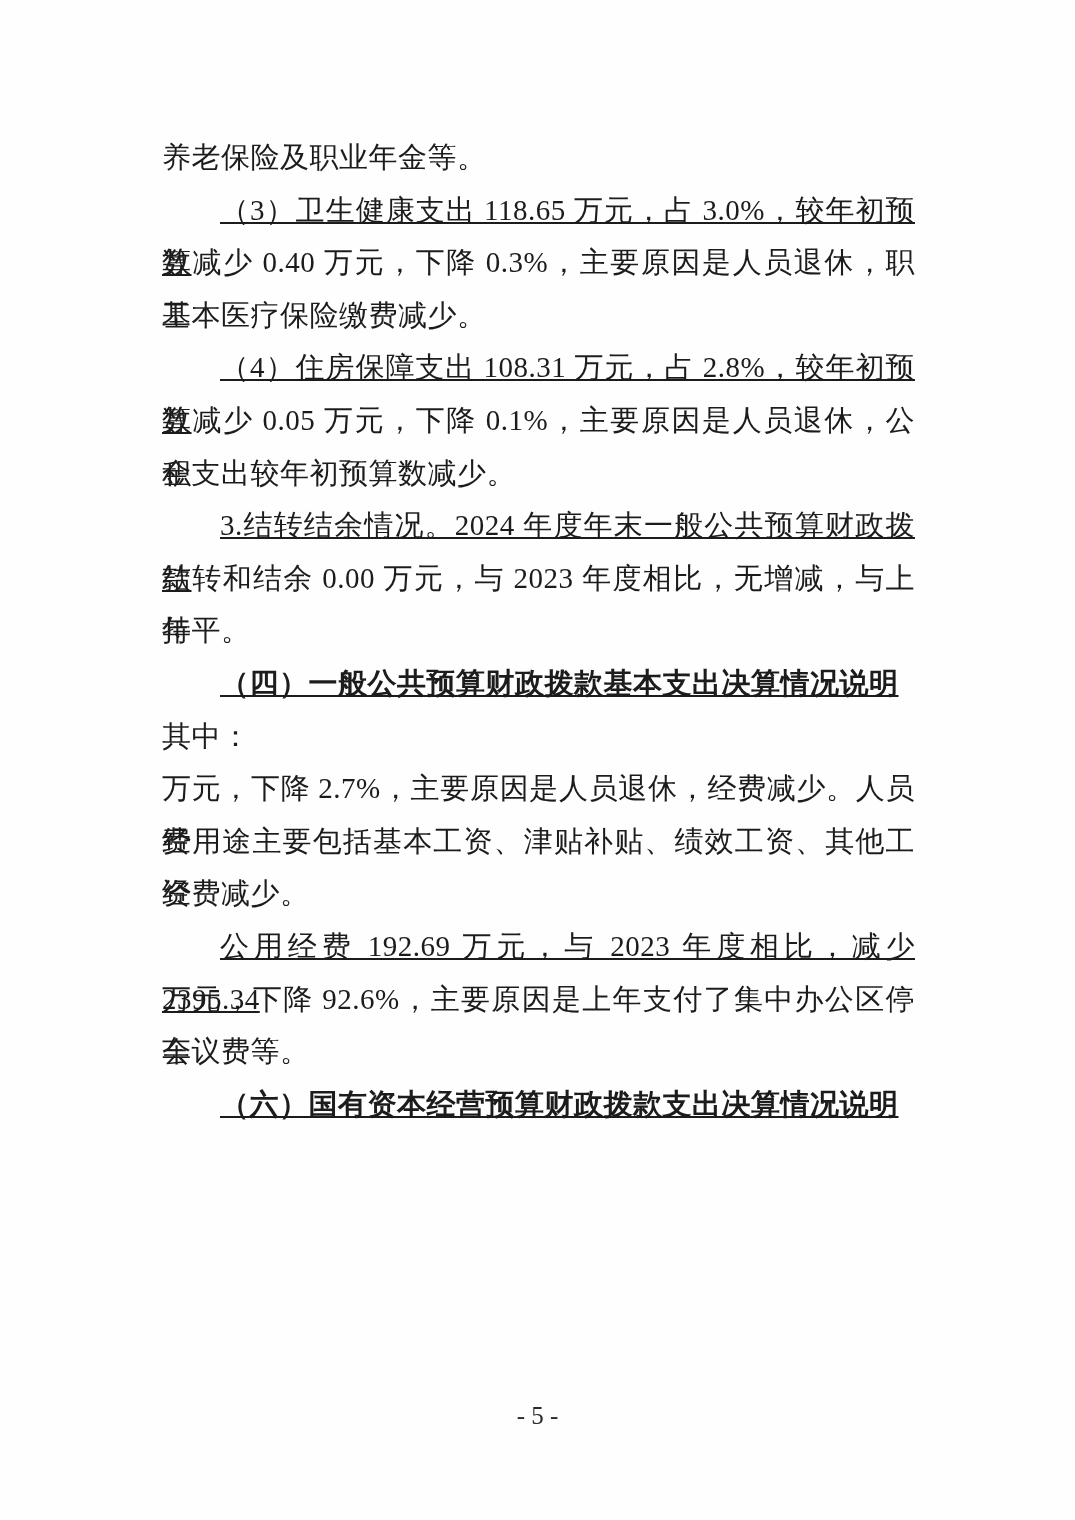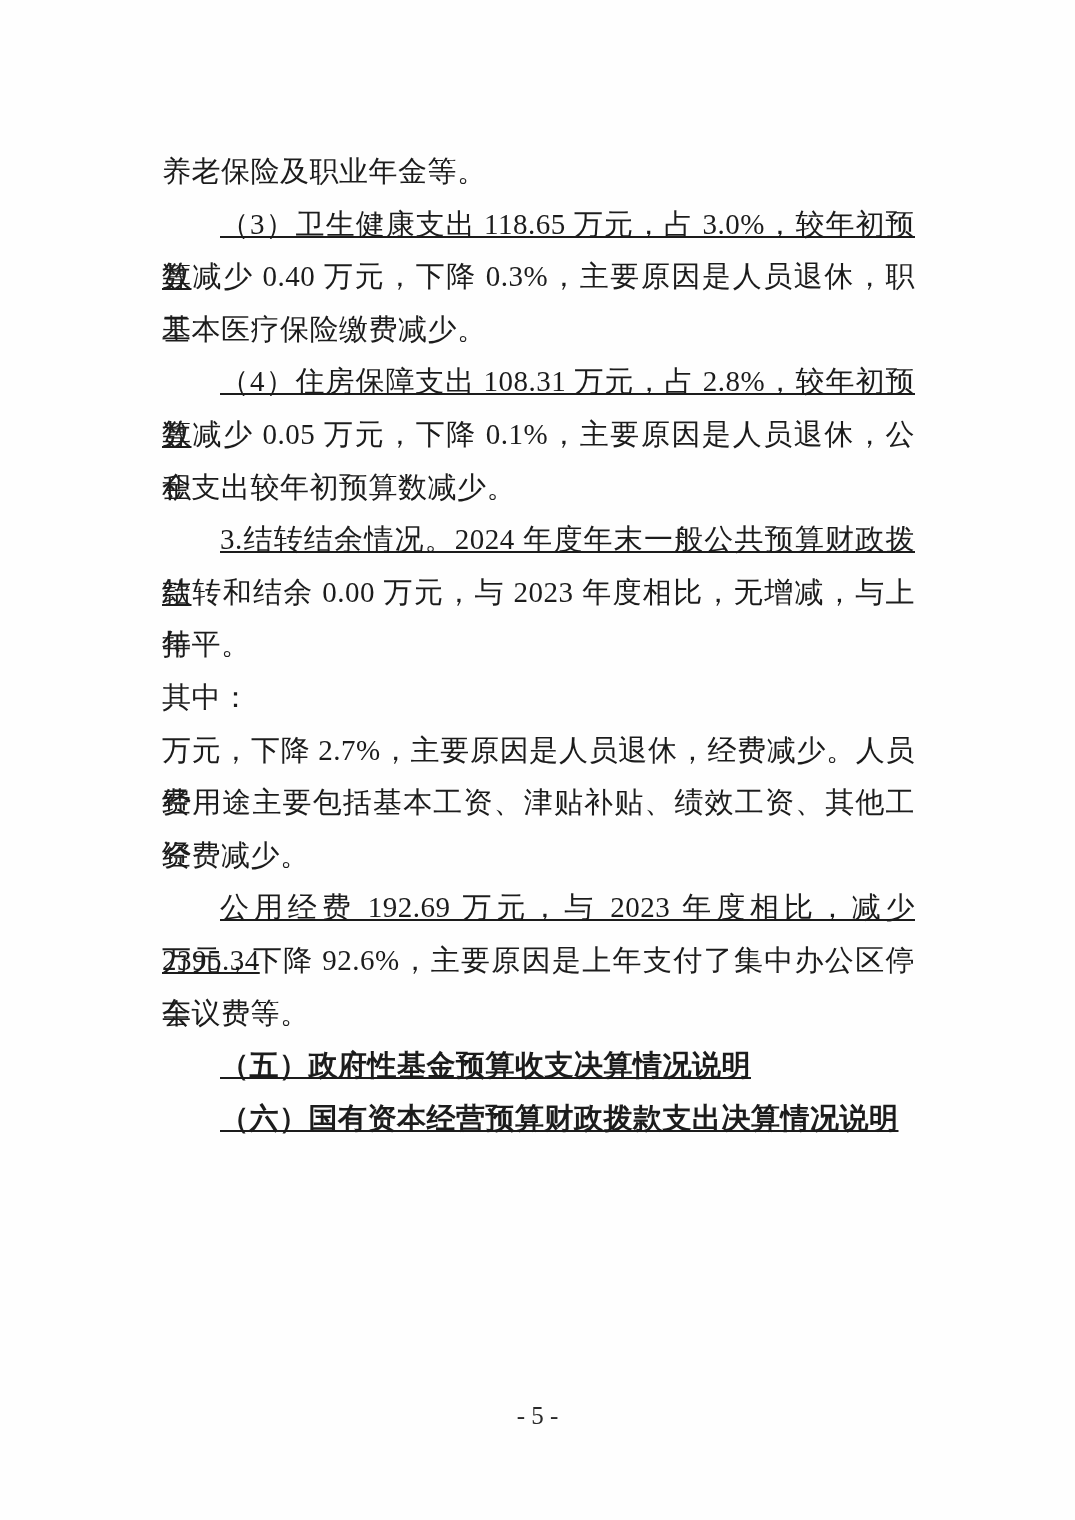--- a/index.html
+++ b/index.html
@@ -12,21 +12,21 @@
     width: 1075px;
     height: 1520px;
     background: #fefefe;
     font-family: "Liberation Serif", "DejaVu Serif", serif;
     color: #1c1c1c;
     overflow: hidden;
   }
   .content {
     position: absolute;
     left: 162px;
-    top: 145px;
+    top: 131px;
     width: 753px;
   }
   .line {
     display: block;
     font-size: 29px;
     line-height: 52.6px;
     height: 52.6px;
     text-align: justify;
     text-align-last: justify;
     letter-spacing: 0.5px;
@@ -65,32 +65,32 @@
     <div class="line end">基本医疗保险缴费减少。</div>
 
     <div class="line indent fill">（4）住房保障支出 108.31 万元，占 2.8%，较年初预算</div>
     <div class="line fill">数减少 0.05 万元，下降 0.1%，主要原因是人员退休，公积</div>
     <div class="line end">金支出较年初预算数减少。</div>
 
     <div class="line indent fill">3.结转结余情况。2024 年度年末一般公共预算财政拨款</div>
     <div class="line fill">结转和结余 0.00 万元，与 2023 年度相比，无增减，与上年</div>
     <div class="line end">持平。</div>
 
+    <div class="line indent bold end">（四）一般公共预算财政拨款基本支出决算情况说明</div>
 
     <div class="line end">其中：</div>
 
     <div class="line fill">万元，下降 2.7%，主要原因是人员退休，经费减少。人员经</div>
     <div class="line fill">费用途主要包括基本工资、津贴补贴、绩效工资、其他工资</div>
     <div class="line end">经费减少。</div>
 
     <div class="line indent fill">公用经费 192.69 万元，与 2023 年度相比，减少 2395.34</div>
     <div class="line fill">万元，下降 92.6%，主要原因是上年支付了集中办公区停车</div>
     <div class="line end">会议费等。</div>
 
-    <div class="line indent bold end">（五）政府性基金预算收支决算情况说明</div>
 
 
     <div class="line indent bold end">（六）国有资本经营预算财政拨款支出决算情况说明</div>
 
   </div>
 
   <div class="footer">- 5 -</div>
 </div>
 
 </body></html>

